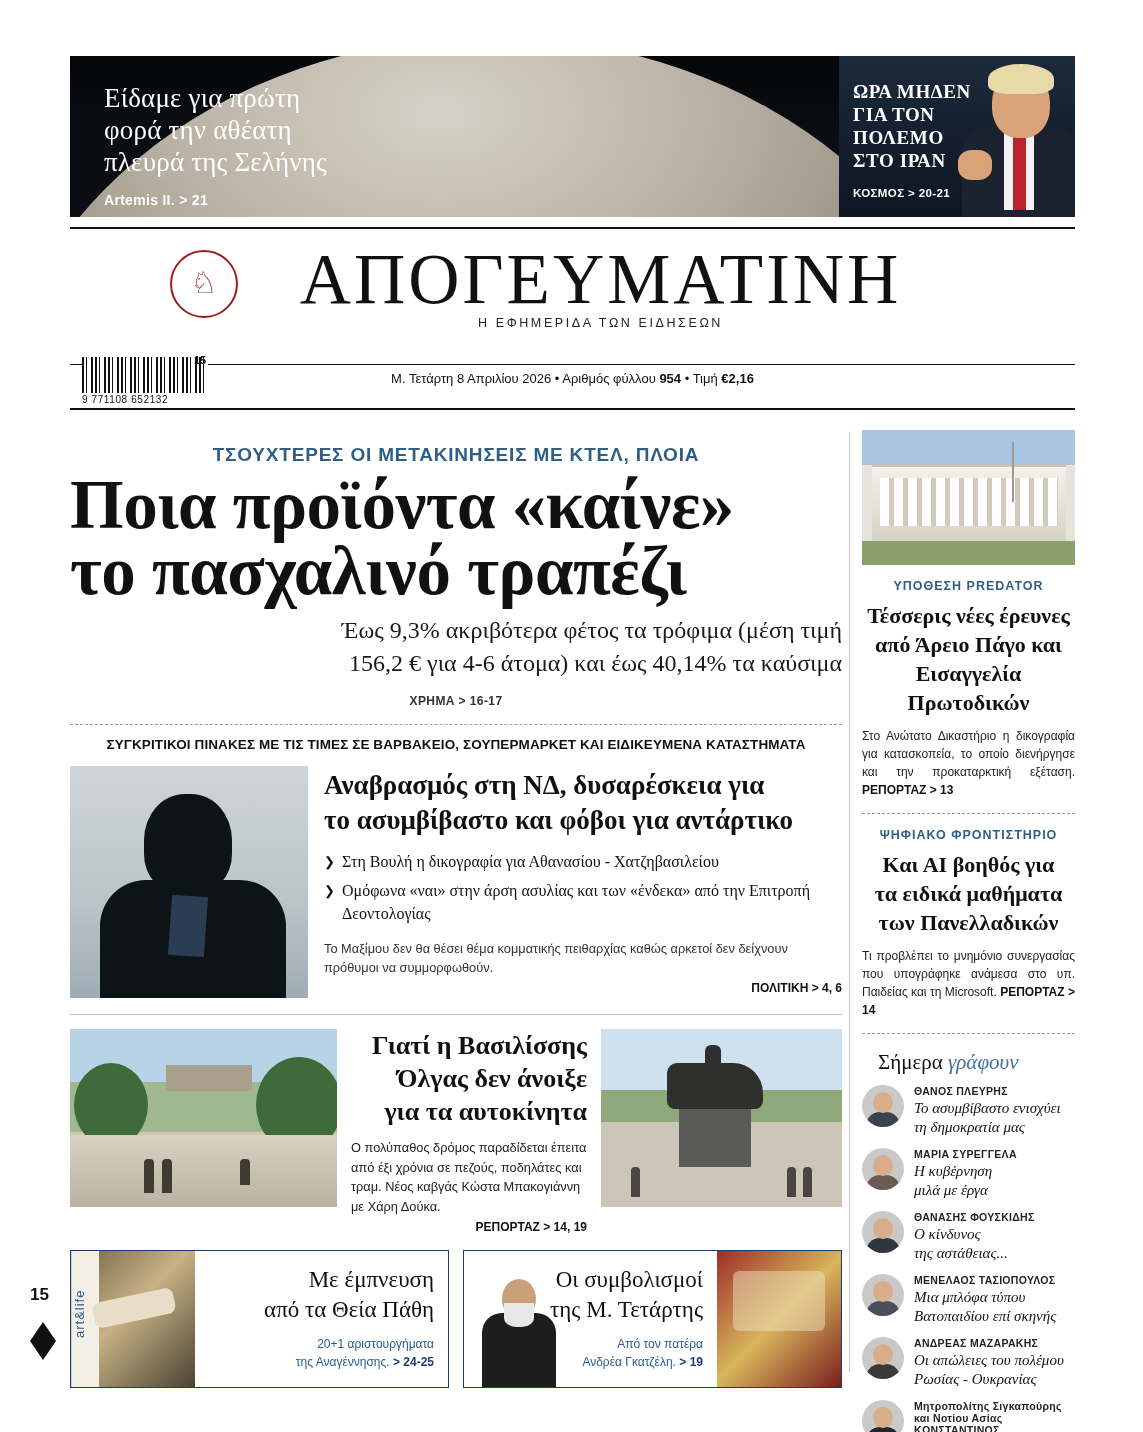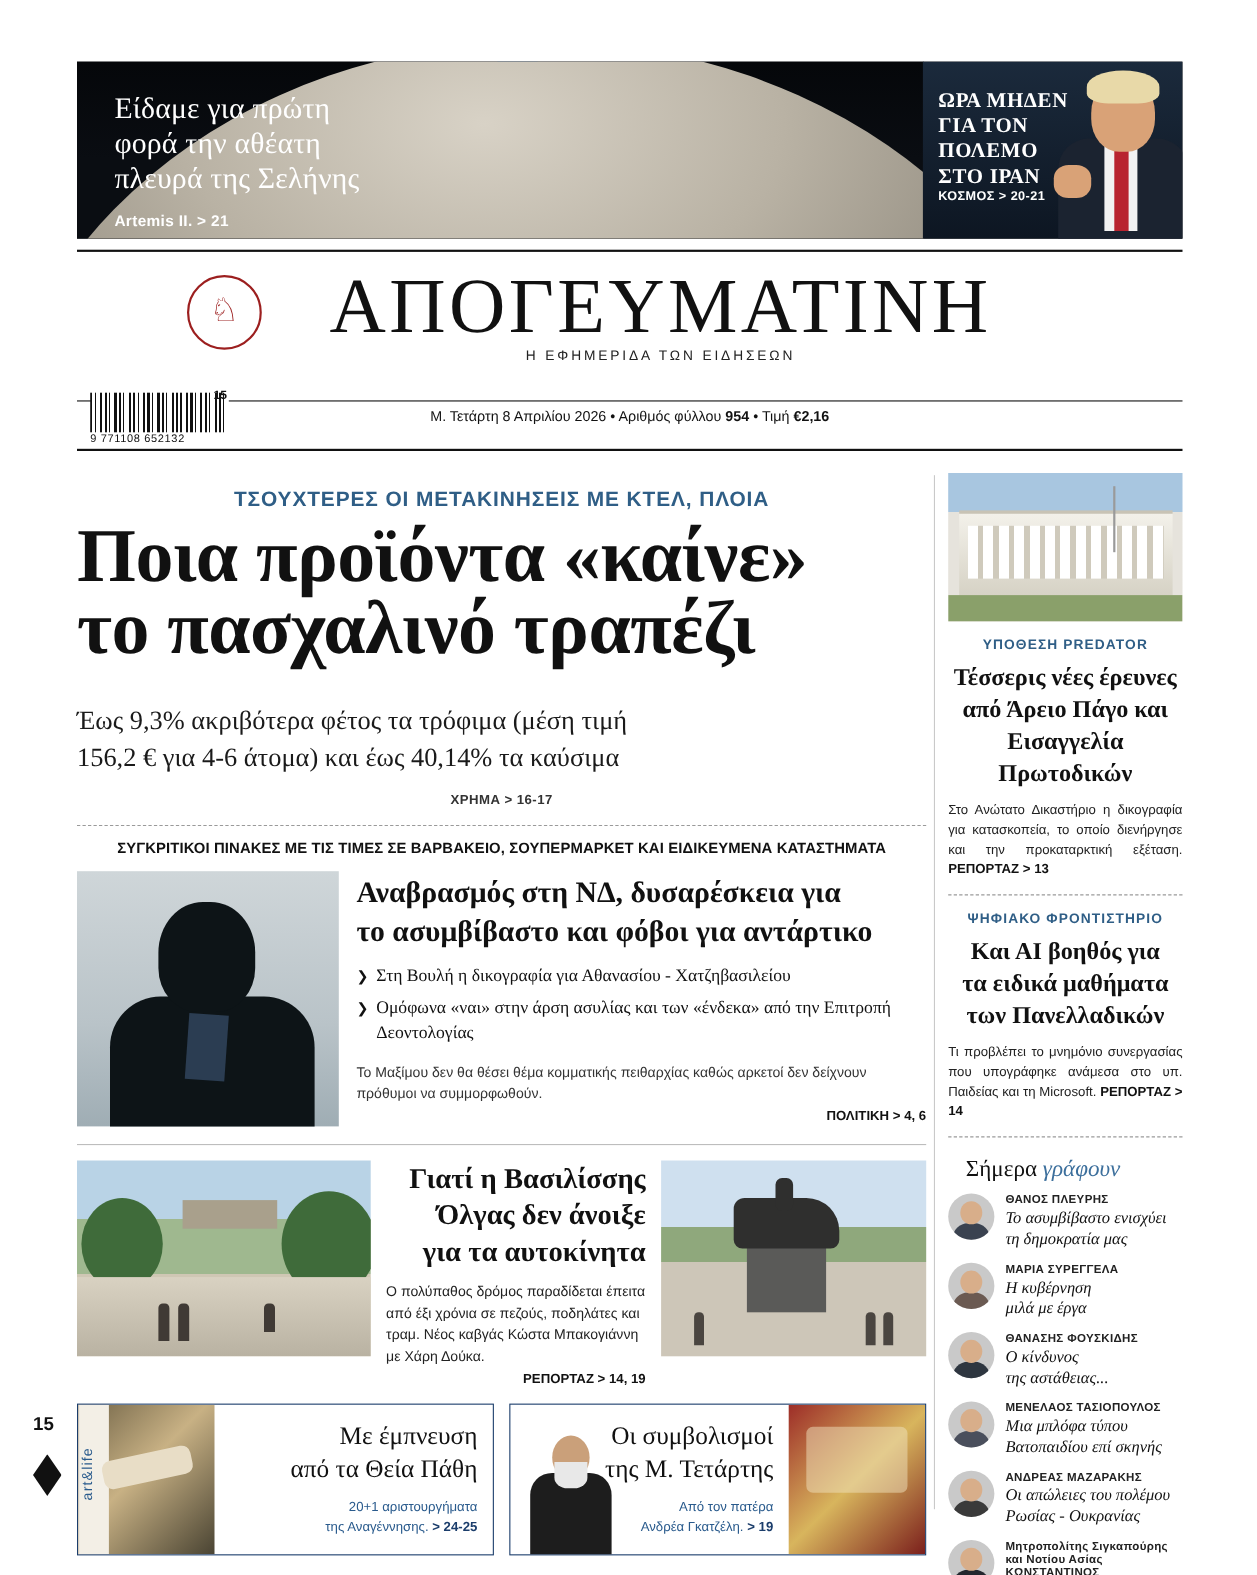--- a/index.html
+++ b/index.html
@@ -92,21 +92,21 @@
     color: #fff;
     font-family: "Liberation Serif", serif;
     font-size: 19px;
     line-height: 23px;
     font-weight: bold;
     letter-spacing: .6px;
   }
   .banner-right .rk {
     position: absolute;
     left: 14px;
-    bottom: 32px;
+    bottom: 18px;
     color: #fff;
     font-family: "Liberation Sans", sans-serif;
     font-size: 11.5px;
     font-weight: bold;
     letter-spacing: .4px;
   }
   .trump {
     position: absolute;
     right: -6px;
     top: 8px;
@@ -278,24 +278,24 @@
   }
   .lead-head {
     text-align: left;
     font-size: 69px;
     line-height: 66px;
     font-weight: bold;
     margin: 6px 0 0;
     letter-spacing: -.5px;
   }
   .lead-deck {
-    text-align: left;
+    text-align: right;
     font-size: 24px;
     line-height: 33px;
-    margin-top: 36px;
+    margin-top: 10px;
     color: #1a1a1a;
   }
   .lead-ref {
     text-align: center;
     font-family: "Liberation Sans", sans-serif;
     font-size: 12px;
     font-weight: bold;
     margin-top: 14px;
     color: #333;
     letter-spacing: .4px;

